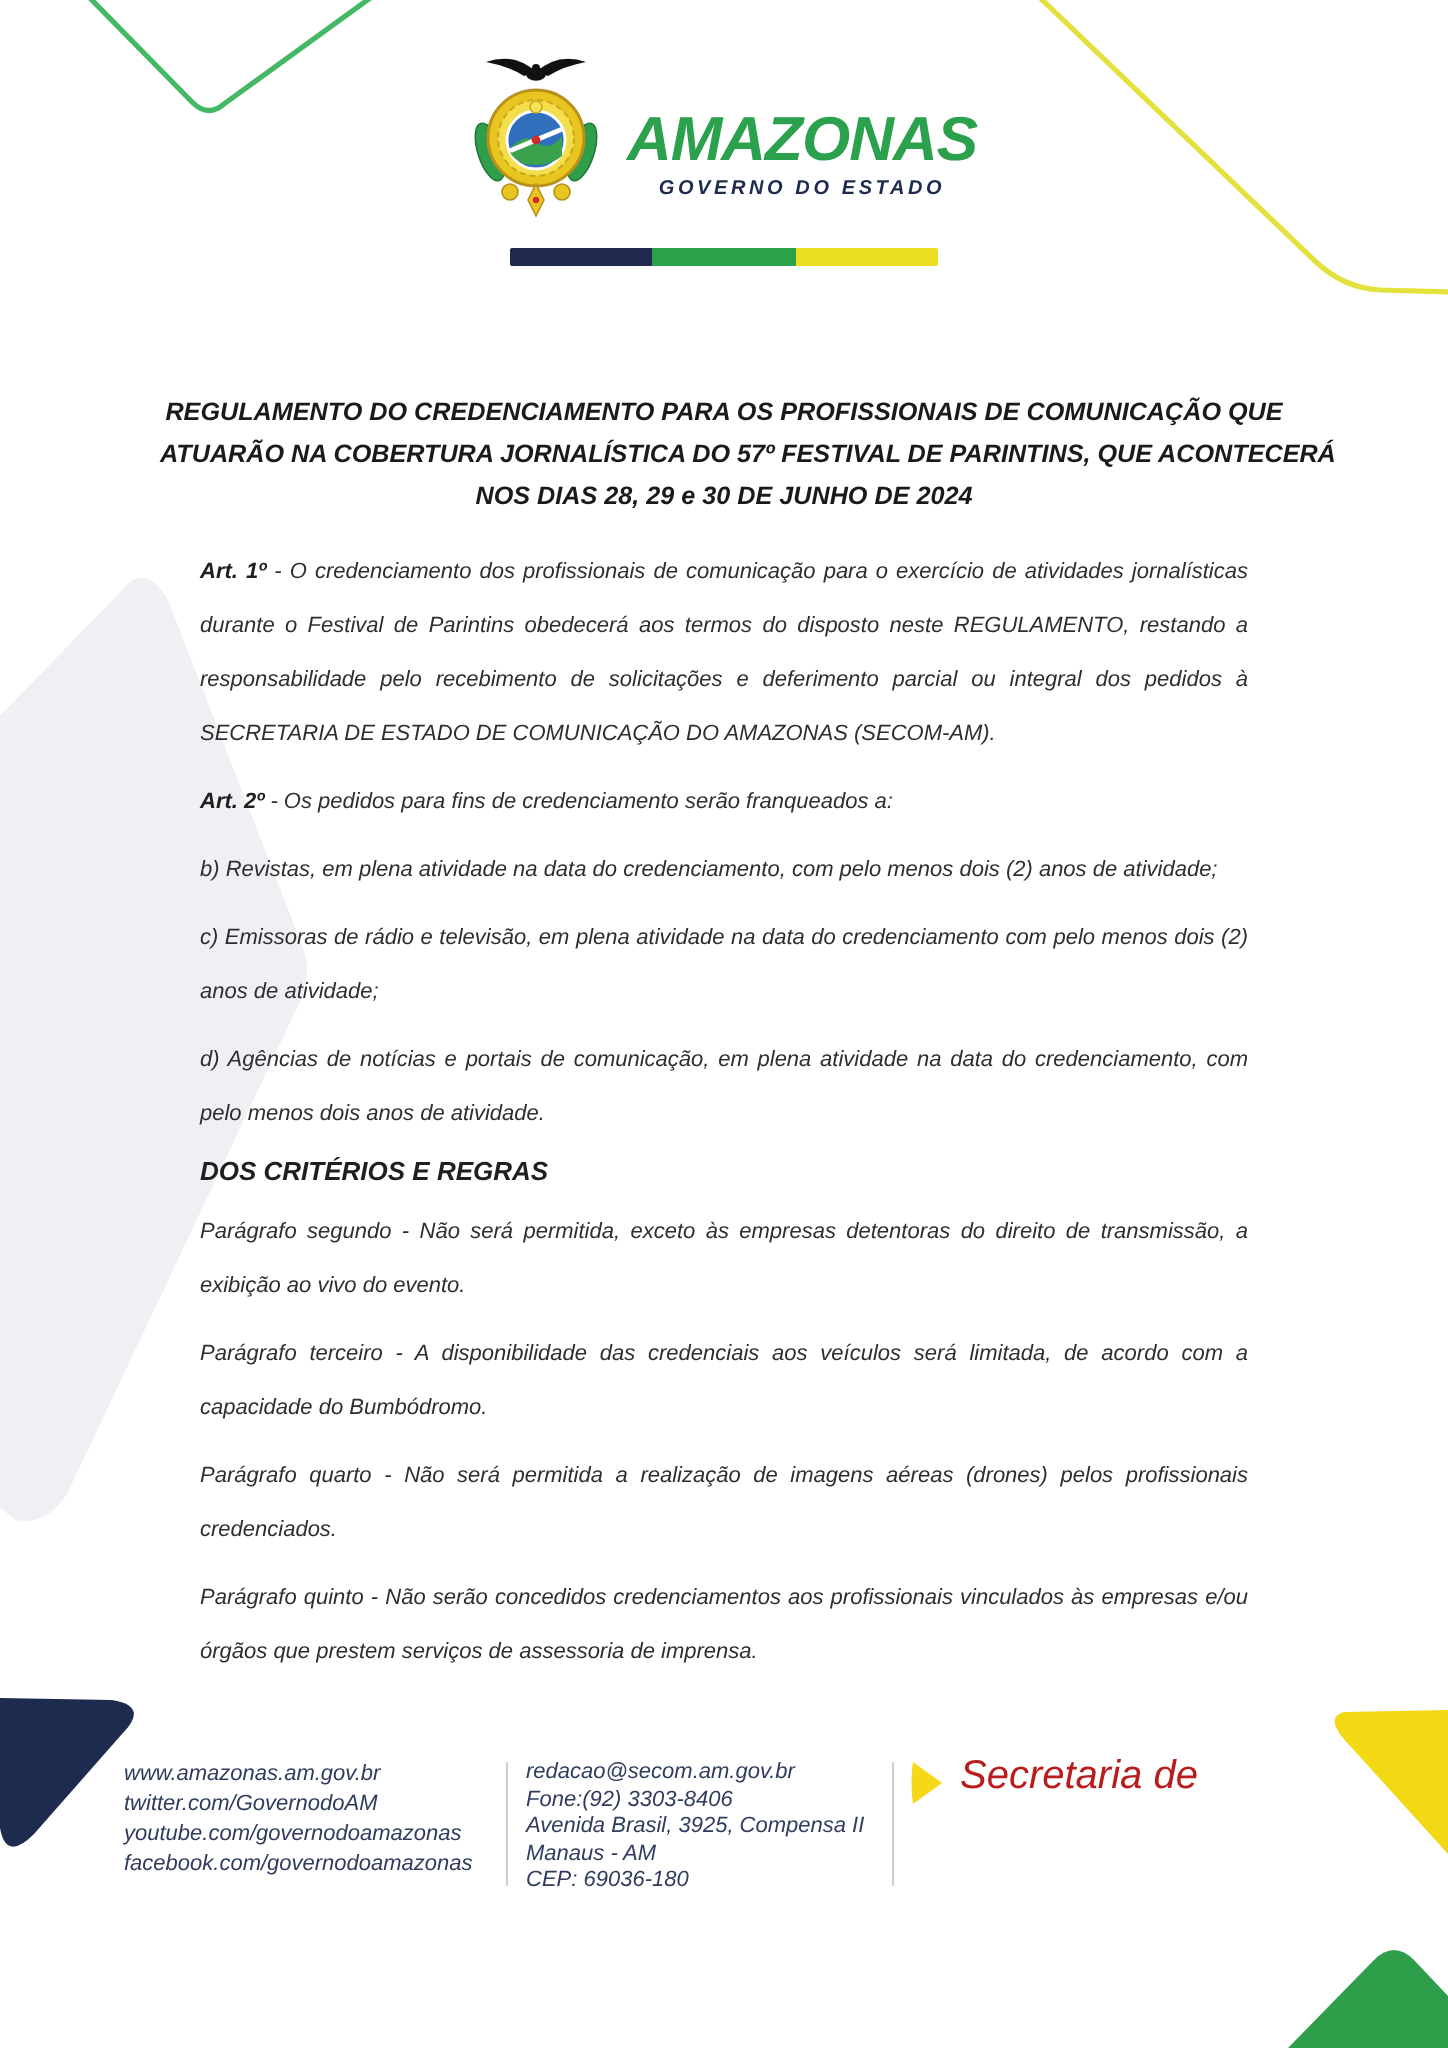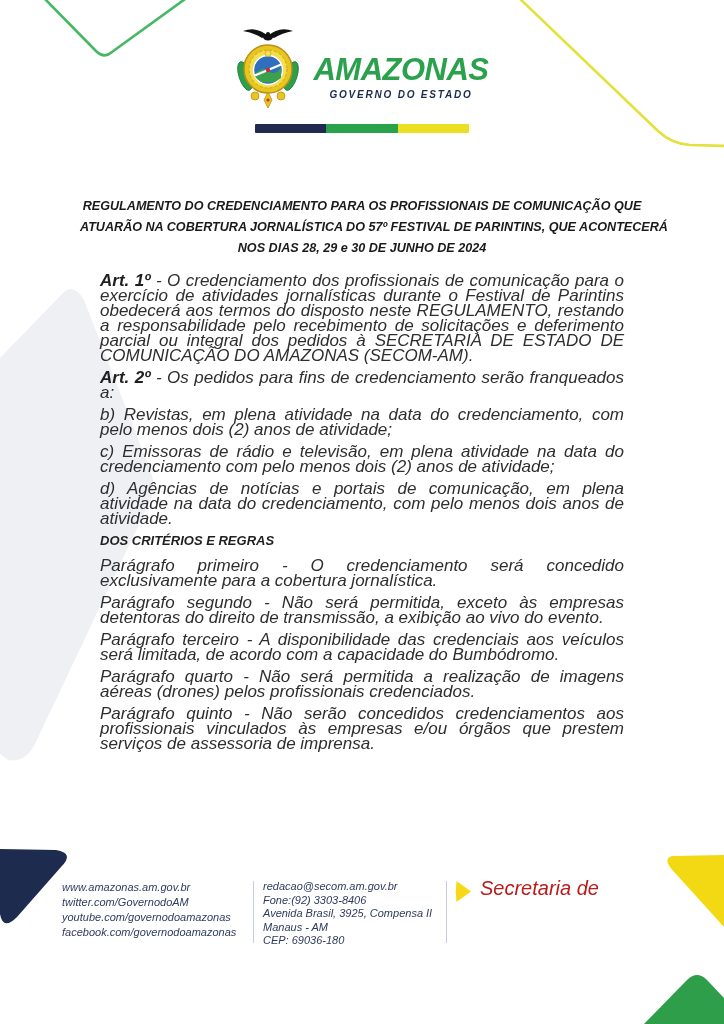--- a/index.html
+++ b/index.html
@@ -17,21 +17,21 @@
   .brand-text{display:flex;flex-direction:column;align-items:center;margin-top:18px;}
   .brand-name{font-size:31px;font-weight:800;letter-spacing:-0.5px;color:#2ba14d;line-height:32px;}
   .brand-subtitle{font-size:10px;font-weight:700;letter-spacing:1.8px;color:#1d2b4f;margin-top:3px;}
   .tricolor{display:flex;width:214px;height:9px;margin-top:12px;border-radius:1px;overflow:hidden;}
   .tricolor span{flex:1;height:100%;}
   
   .doc{position:absolute;top:196px;left:100px;width:524px;z-index:2;}
   .doc-title{margin:0 -20px 14px -20px;text-align:center;
              font-size:12.6px;font-weight:700;color:#1a1a1a;line-height:21px;}
   .doc-title div{white-space:nowrap;}
-  .para{margin:0 0 7px 0;font-size:17px;line-height:15px;text-align:justify;color:#2e2e2e;}
+  .para{margin:0 0 7px 0;font-size:11px;line-height:27px;text-align:justify;color:#2e2e2e;}
   .para b{color:#1f1f1f;}
   .section-heading{margin:3px 0 10px 0;font-size:13px;font-weight:700;color:#1f1f1f;}
   
   .footer{position:absolute;top:871px;left:0;width:724px;height:95px;z-index:2;}
   .f-links{position:absolute;left:62px;top:9px;font-size:11px;line-height:15px;color:#2e3c5e;}
   .f-divider{position:absolute;top:10px;width:1px;height:62px;background:#c7d0da;}
   .f-contact{position:absolute;left:263px;top:9px;font-size:11px;line-height:13.5px;color:#2e3c5e;}
   .f-logo{position:absolute;left:455px;top:8px;display:flex;align-items:flex-start;gap:8px;}
   .f-logo .play{width:17px;height:23px;margin-top:1px;}
   .f-logo-line1{font-size:20px;font-weight:500;color:#b91c1c;line-height:18px;}
@@ -110,21 +110,20 @@
     <p class="para"><b>Art. 1º</b><span> - O credenciamento dos profissionais de comunicação para o exercício de atividades jornalísticas durante o Festival de Parintins obedecerá aos termos do disposto neste REGULAMENTO, restando a responsabilidade pelo recebimento de solicitações e deferimento parcial ou integral dos pedidos à SECRETARIA DE ESTADO DE COMUNICAÇÃO DO AMAZONAS (SECOM-AM).</span></p>
 
     <p class="para"><b>Art. 2º</b><span> - Os pedidos para fins de credenciamento serão franqueados a:</span></p>
 
     <p class="para">b) Revistas, em plena atividade na data do credenciamento, com pelo menos dois (2) anos de atividade;</p>
     <p class="para">c) Emissoras de rádio e televisão, em plena atividade na data do credenciamento com pelo menos dois (2) anos de atividade;</p>
     <p class="para">d) Agências de notícias e portais de comunicação, em plena atividade na data do credenciamento, com pelo menos dois anos de atividade.</p>
 
     <p class="section-heading">DOS CRITÉRIOS E REGRAS</p>
 
-    <p class="para">Parágrafo primeiro - O credenciamento será concedido exclusivamente para a cobertura jornalística.</p>
     <p class="para">Parágrafo segundo - Não será permitida, exceto às empresas detentoras do direito de transmissão, a exibição ao vivo do evento.</p>
     <p class="para">Parágrafo terceiro - A disponibilidade das credenciais aos veículos será limitada, de acordo com a capacidade do Bumbódromo.</p>
     <p class="para">Parágrafo quarto - Não será permitida a realização de imagens aéreas (drones) pelos profissionais credenciados.</p>
     <p class="para">Parágrafo quinto - Não serão concedidos credenciamentos aos profissionais vinculados às empresas e/ou órgãos que prestem serviços de assessoria de imprensa.</p>
   </main>
 
   <footer class="footer">
     <div class="f-links">
       <div>www.amazonas.am.gov.br</div>
       <div>twitter.com/GovernodoAM</div>

